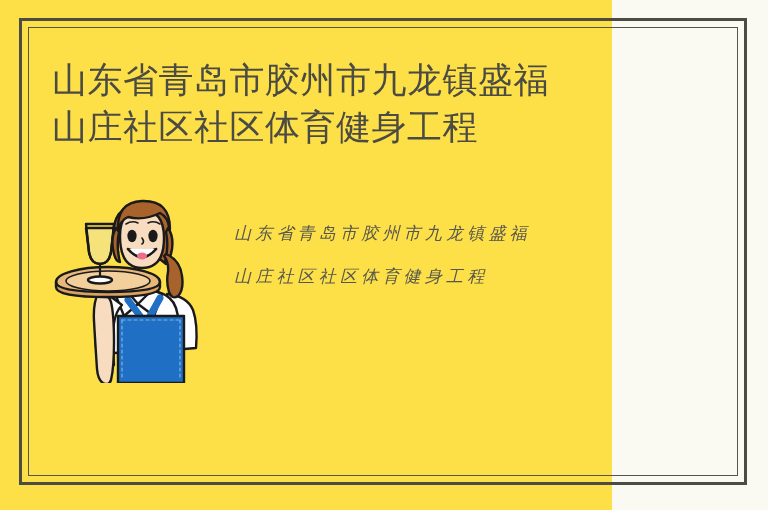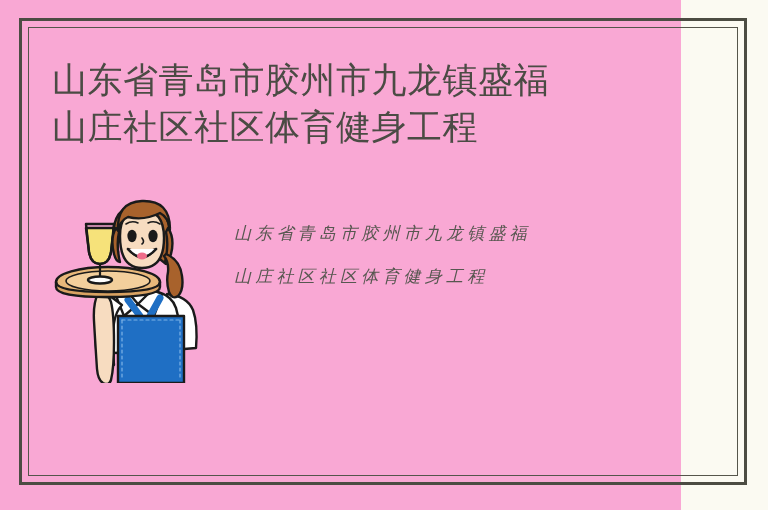--- a/index.html
+++ b/index.html
@@ -9,23 +9,23 @@
   body {
     width: 768px;
     height: 510px;
     background: #fbfaf2;
     font-family: "Liberation Sans", "DejaVu Sans", sans-serif;
     overflow: hidden;
   }
 
   #page {
     position: relative;
-    width: 681px;
+    width: 612px;
     height: 510px;
-    background: #f9a8d4;
+    background: #fde047;
   }
 
   
   .frame-outer {
     position: absolute;
     left: 19px;
     top: 18px;
     width: 728px;
     height: 467px;
     border: 3px solid #4c4c43;

